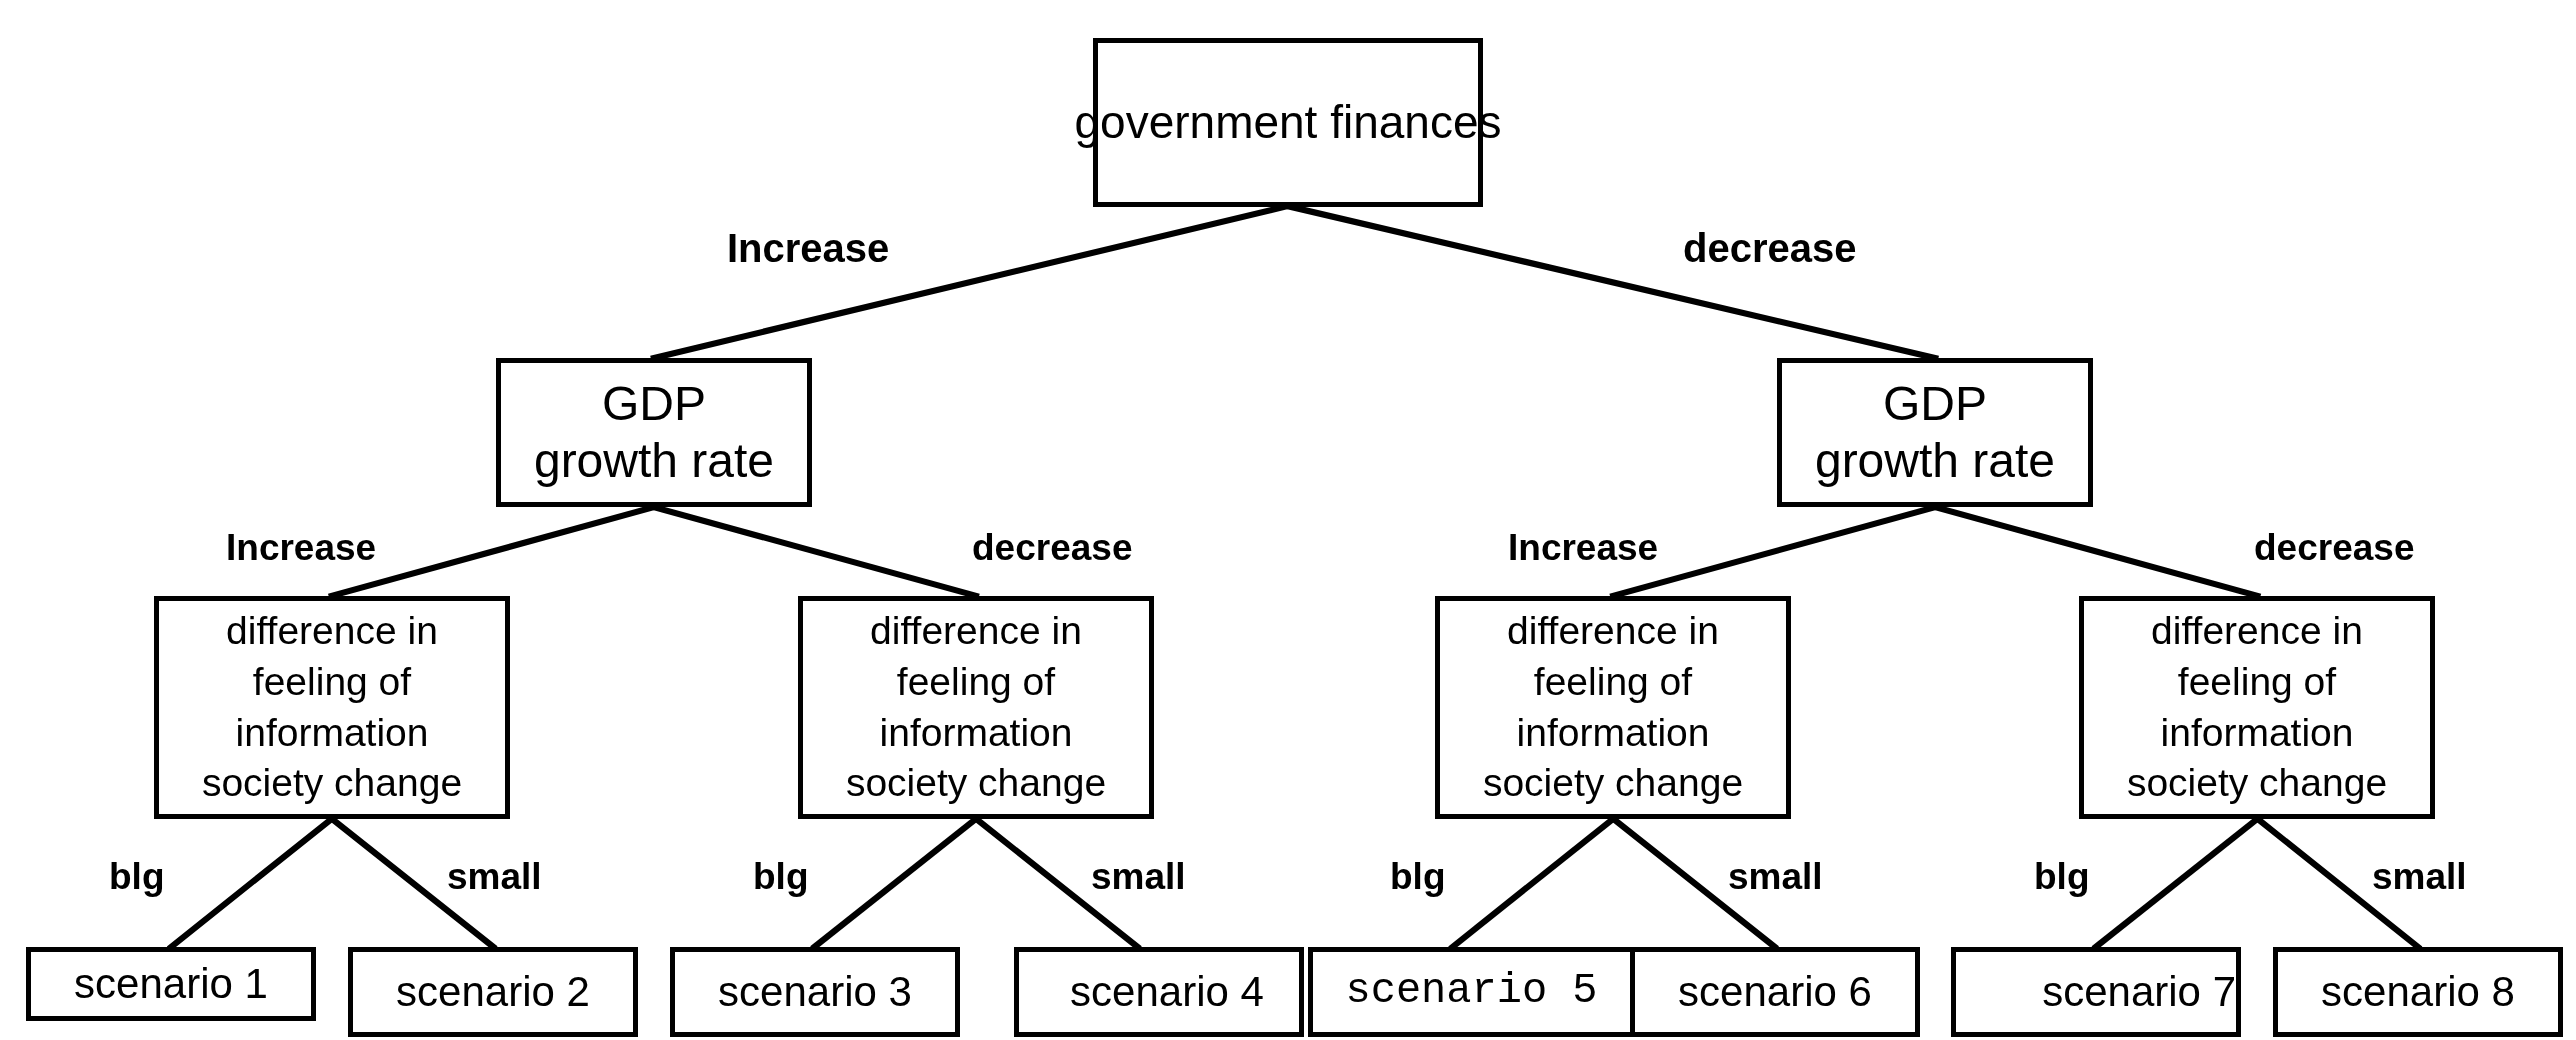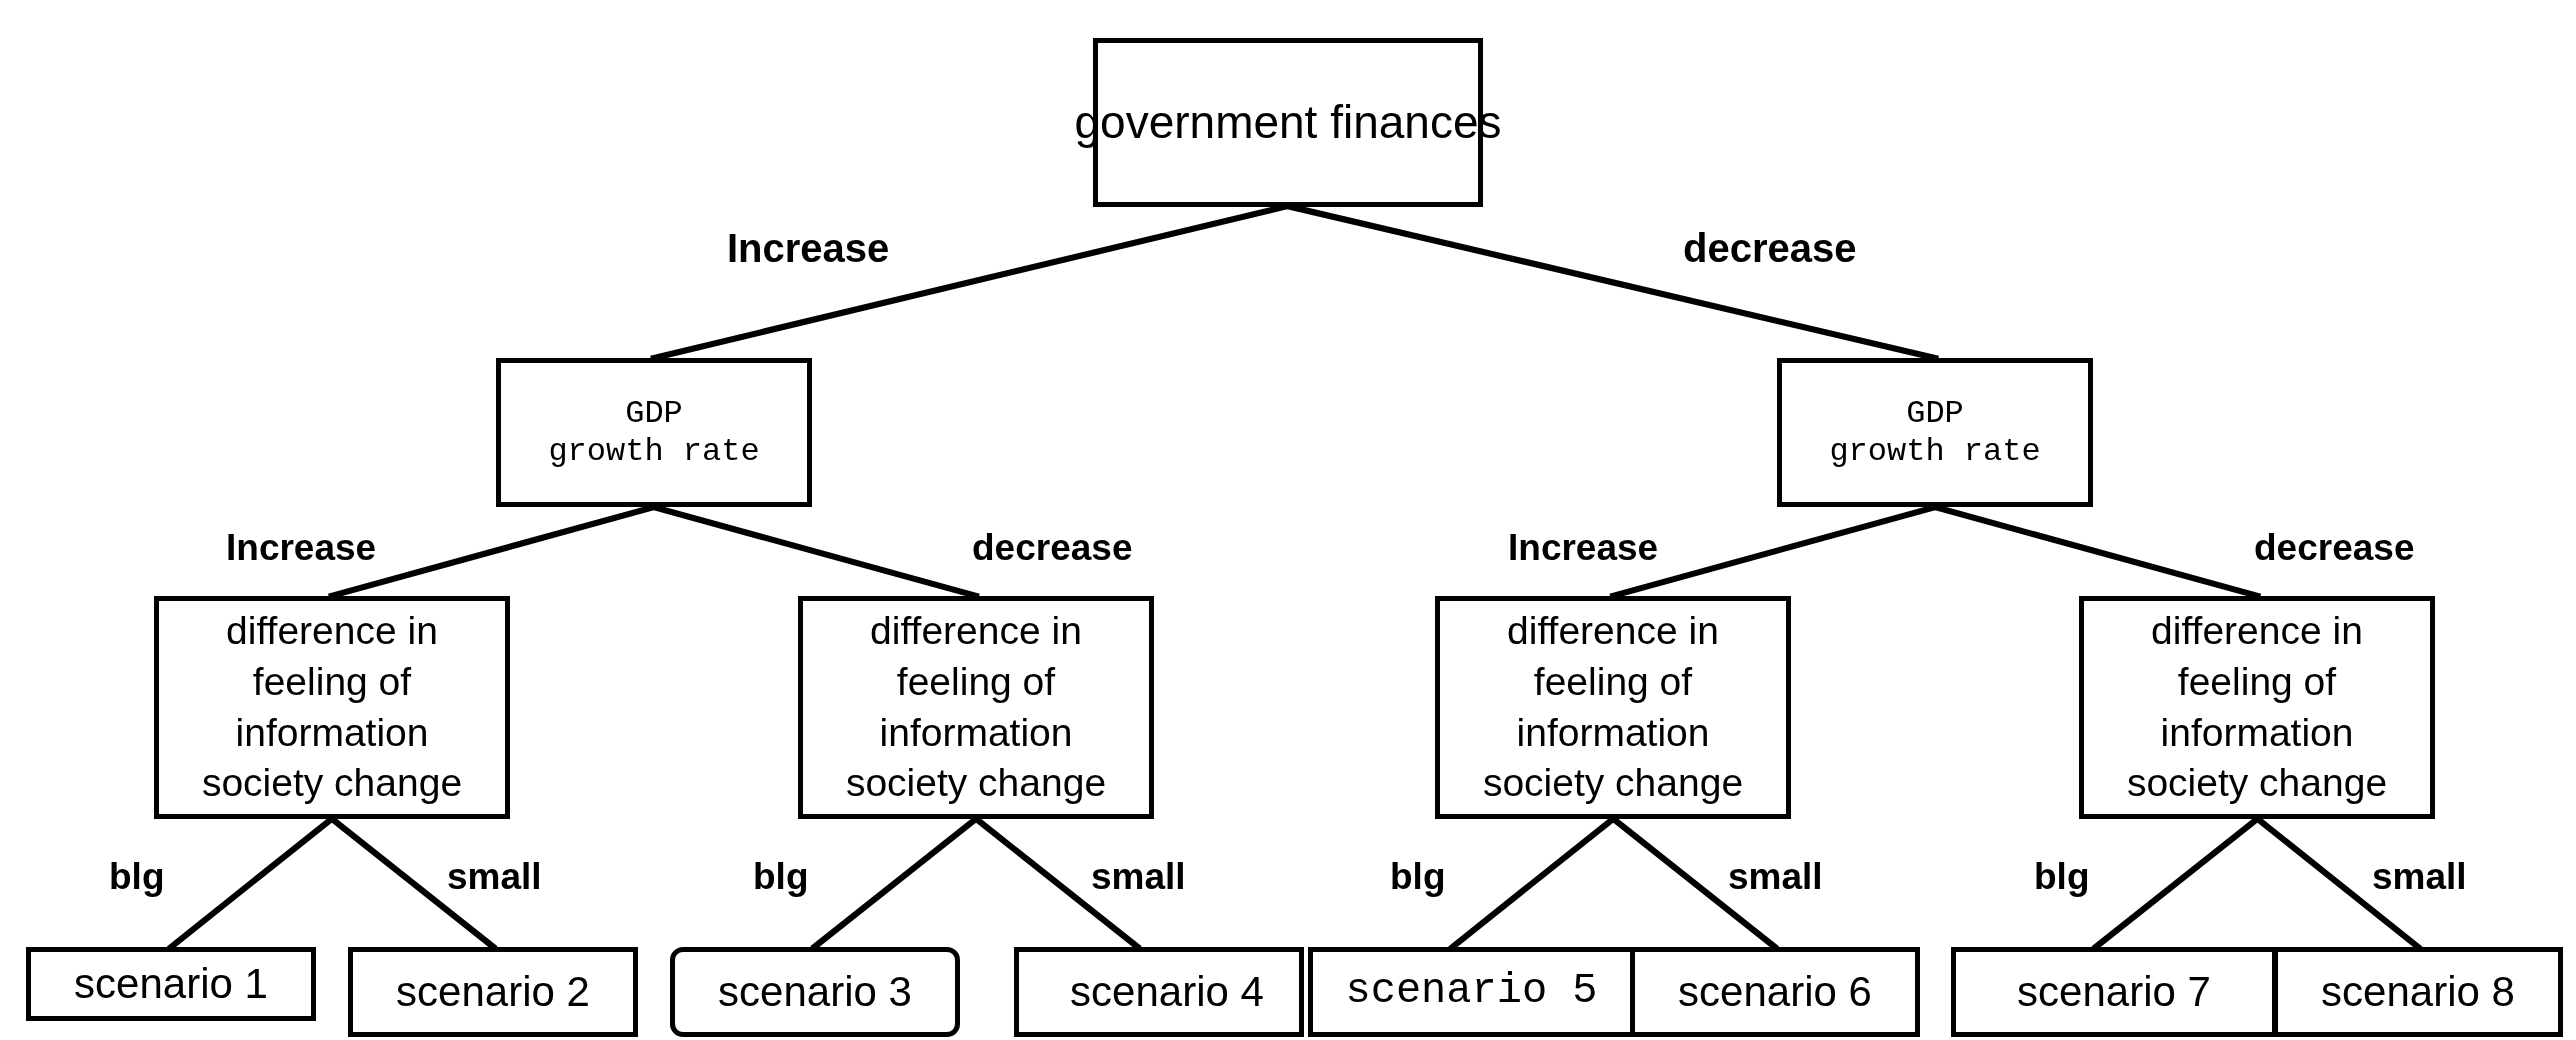--- a/index.html
+++ b/index.html
@@ -33,21 +33,21 @@
     flex-direction: column;
     align-items: center;
     justify-content: center;
     text-align: center;
     color: #000000;
     font-weight: 400;
     line-height: 1.18;
     z-index: 2;
   }
   .node.root      { font-size: 46px; }
-  .node.gdp       { font-size: 32px; font-family: Liberation Mono, monospace; }
+  .node.gdp       { font-size: 48px; }
   .node.diff      { font-size: 39px; line-height: 1.30; }
   .node.scenario  { font-size: 42px; }
   .node .ln { display: block; white-space: nowrap; }
 
   .edge-label {
     position: absolute;
     color: #000000;
     font-weight: 700;
     white-space: nowrap;
     z-index: 3;
@@ -144,33 +144,33 @@
 
   <div class="edge-label lvl3" style="left:2034px; top:836px;">blg</div>
   <div class="edge-label lvl3" style="left:2372px; top:836px;">small</div>
 
   <div class="node scenario" style="left:26px; top:927px; width:290px; height:74px;">
     <span class="ln">scenario 1</span>
   </div>
   <div class="node scenario" style="left:348px; top:927px; width:290px; height:90px;">
     <span class="ln">scenario 2</span>
   </div>
-  <div class="node scenario" style="left:670px; top:927px; width:290px; height:90px;border-radius:13px;">
+  <div class="node scenario" style="left:670px; top:927px; width:290px; height:90px;">
     <span class="ln">scenario 3</span>
   </div>
   <div class="node scenario" style="left:1014px; top:927px; width:290px; height:90px;padding-left:16px;">
     <span class="ln">scenario 4</span>
   </div>
   <div class="node scenario" style="left:1308px; top:927px; width:327px; height:90px;font-family:Liberation Mono, monospace;">
     <span class="ln">scenario 5</span>
   </div>
   <div class="node scenario" style="left:1630px; top:927px; width:290px; height:90px;">
     <span class="ln">scenario 6</span>
   </div>
-  <div class="node scenario" style="left:1951px; top:927px; width:326px; height:90px;">
+  <div class="node scenario" style="left:1951px; top:927px; width:290px; height:90px;align-items:flex-end;">
     <span class="ln">scenario 7</span>
   </div>
   <div class="node scenario" style="left:2273px; top:927px; width:290px; height:90px;">
     <span class="ln">scenario 8</span>
   </div>
 
 </div>
 
 
 </body></html>

